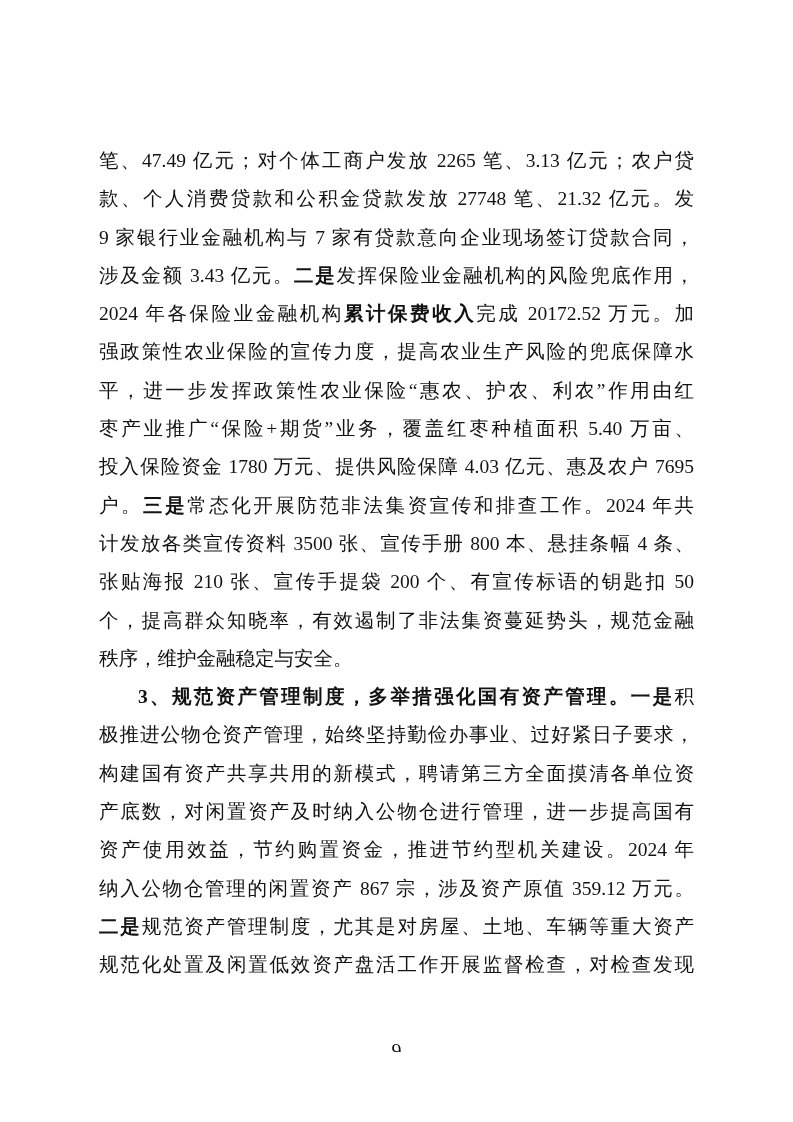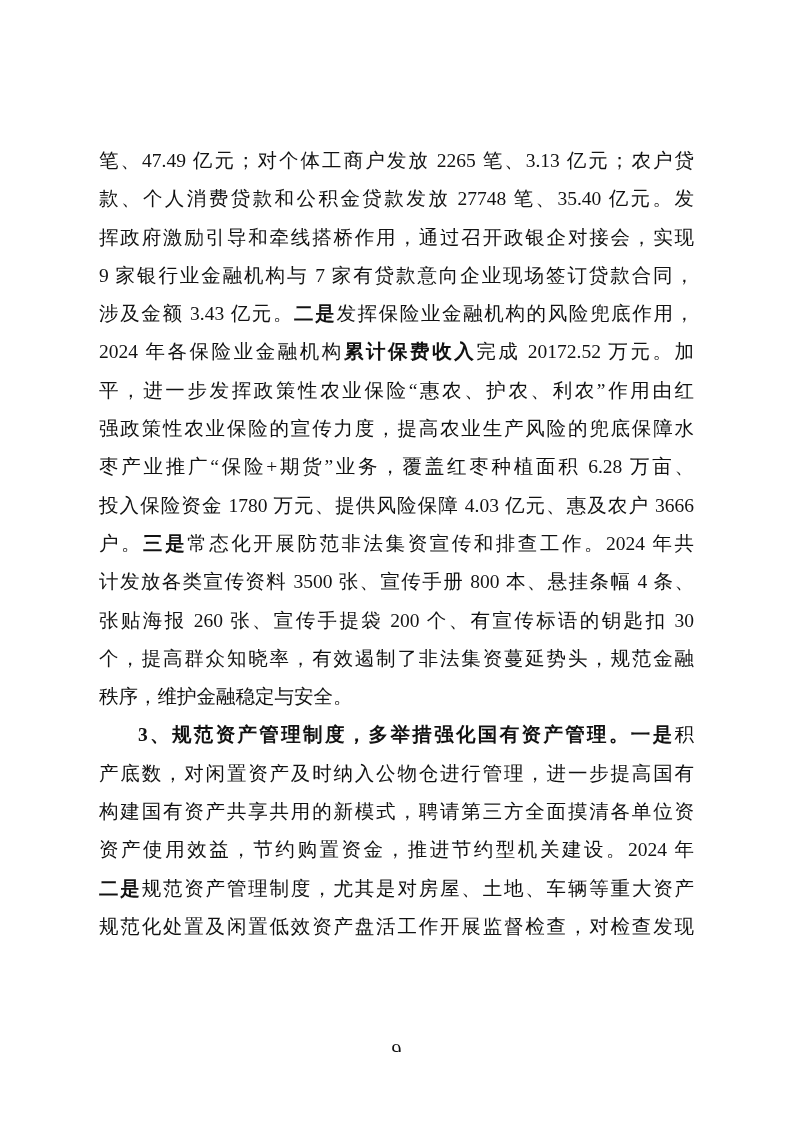--- a/index.html
+++ b/index.html
@@ -52,35 +52,36 @@
     font-size: 20px;
     color: #121212;
   }
 </style>
 </head>
 <body>
 
 <div class="page">
   <div class="body-text">
       <div class="line"><span>笔、47.49 亿元；对个体工商户发放 2265 笔、3.13 亿元；农户贷</span></div>
-      <div class="line"><span>款、个人消费贷款和公积金贷款发放 27748 笔、35.40 亿元。发</span></div>
-      <div class="line"><span>挥政府激励引导和牵线搭桥作用，通过召开政银企对接会，实现</span></div>
+      <div class="line"><span>款、个人消费贷款和公积金贷款发放 27748 笔、21.32 亿元。发</span></div>
       <div class="line"><span>9 家银行业金融机构与 7 家有贷款意向企业现场签订贷款合同，</span></div>
       <div class="line"><span>涉及金额 3.43 亿元。</span><span class="bold">二是</span><span>发挥保险业金融机构的风险兜底作用，</span></div>
       <div class="line"><span>2024 年各保险业金融机构</span><span class="bold">累计保费收入</span><span>完成 20172.52 万元。加</span></div>
+      <div class="line"><span>强政策性农业保险的宣传力度，提高农业生产风险的兜底保障水</span></div>
       <div class="line"><span>平，进一步发挥政策性农业保险“惠农、护农、利农”作用由红</span></div>
-      <div class="line"><span>强政策性农业保险的宣传力度，提高农业生产风险的兜底保障水</span></div>
-      <div class="line"><span>枣产业推广“保险+期货”业务，覆盖红枣种植面积 6.28 万亩、</span></div>
-      <div class="line"><span>投入保险资金 1780 万元、提供风险保障 4.03 亿元、惠及农户 3666</span></div>
+      <div class="line"><span>枣产业推广“保险+期货”业务，覆盖红枣种植面积 5.40 万亩、</span></div>
+      <div class="line"><span>投入保险资金 1780 万元、提供风险保障 4.03 亿元、惠及农户 7695</span></div>
       <div class="line"><span>户。</span><span class="bold">三是</span><span>常态化开展防范非法集资宣传和排查工作。2024 年共</span></div>
       <div class="line"><span>计发放各类宣传资料 3500 张、宣传手册 800 本、悬挂条幅 4 条、</span></div>
-      <div class="line"><span>张贴海报 260 张、宣传手提袋 200 个、有宣传标语的钥匙扣 30</span></div>
+      <div class="line"><span>张贴海报 210 张、宣传手提袋 200 个、有宣传标语的钥匙扣 50</span></div>
       <div class="line"><span>个，提高群众知晓率，有效遏制了非法集资蔓延势头，规范金融</span></div>
       <div class="line left"><span>秩序，维护金融稳定与安全。</span></div>
       <div class="line indent"><span class="bold">3、规范资产管理制度，多举措强化国有资产管理。一是</span><span>积</span></div>
+      <div class="line"><span>极推进公物仓资产管理，始终坚持勤俭办事业、过好紧日子要求，</span></div>
+      <div class="line"><span>构建国有资产共享共用的新模式，聘请第三方全面摸清各单位资</span></div>
       <div class="line"><span>产底数，对闲置资产及时纳入公物仓进行管理，进一步提高国有</span></div>
-      <div class="line"><span>构建国有资产共享共用的新模式，聘请第三方全面摸清各单位资</span></div>
       <div class="line"><span>资产使用效益，节约购置资金，推进节约型机关建设。2024 年</span></div>
+      <div class="line"><span>纳入公物仓管理的闲置资产 867 宗，涉及资产原值 359.12 万元。</span></div>
       <div class="line"><span class="bold">二是</span><span>规范资产管理制度，尤其是对房屋、土地、车辆等重大资产</span></div>
       <div class="line"><span>规范化处置及闲置低效资产盘活工作开展监督检查，对检查发现</span></div>
     </div>
   <div class="page-number">9</div>
 </div>
 
 </body></html>

